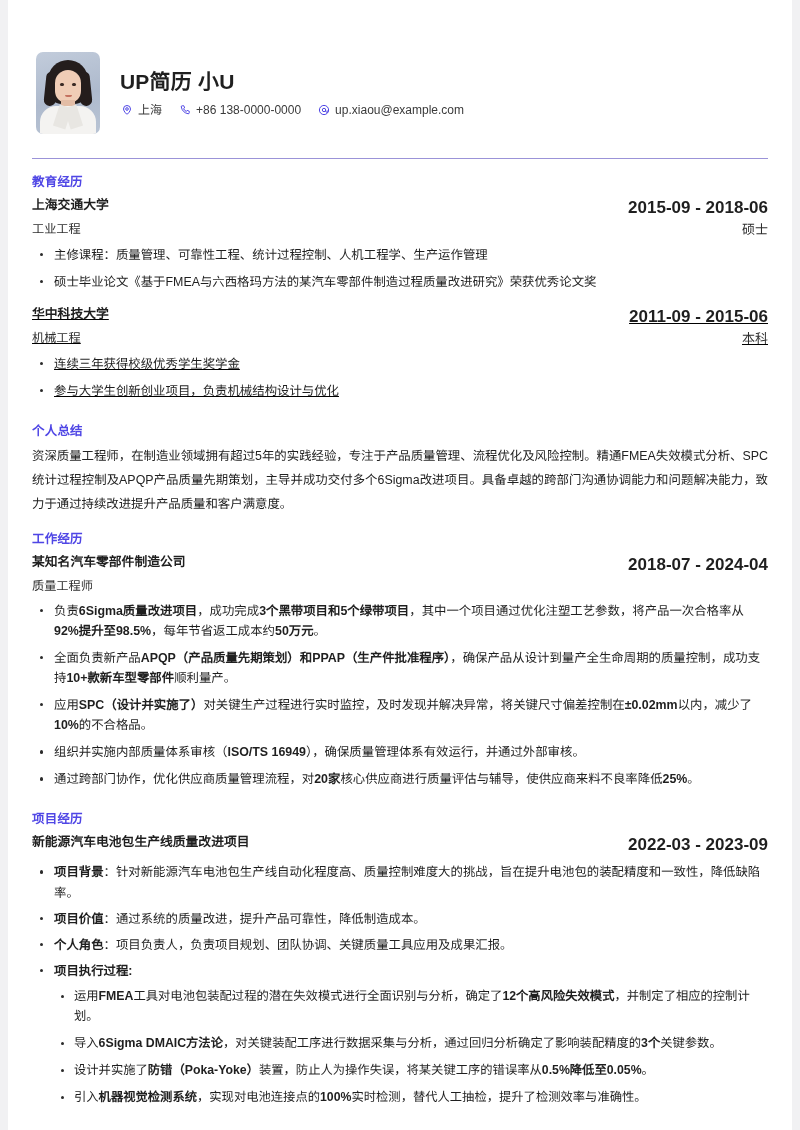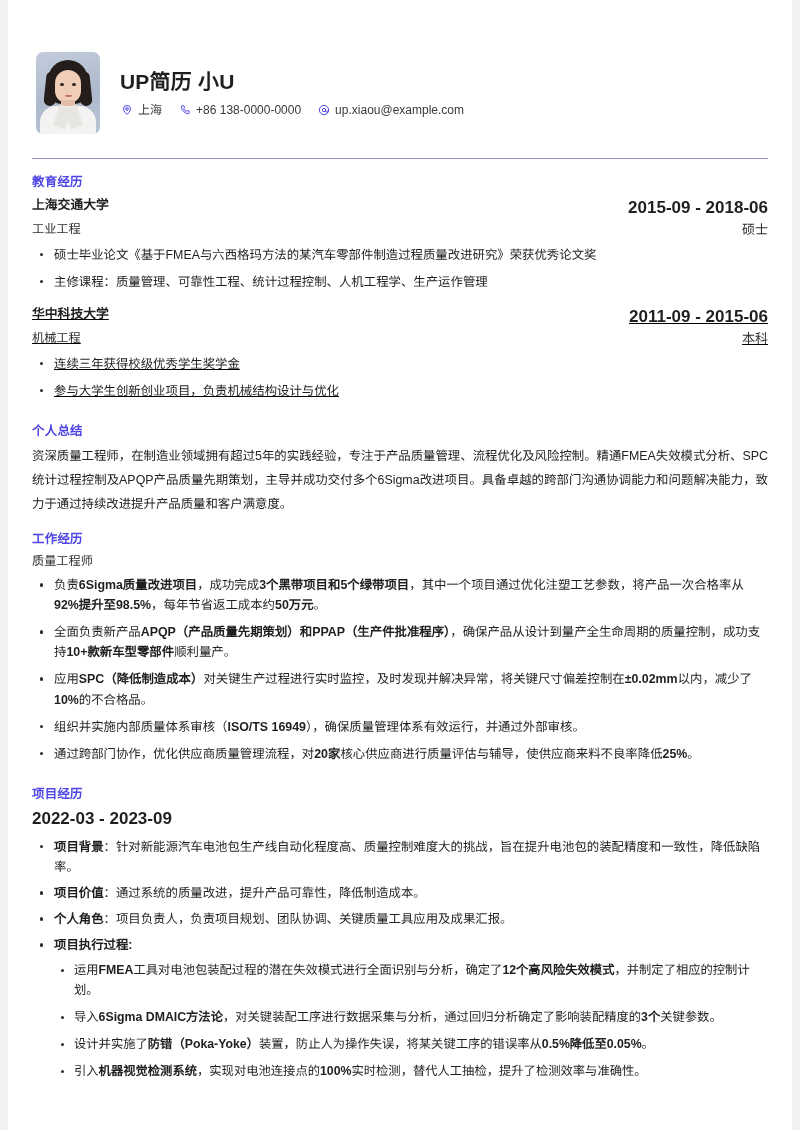--- a/index.html
+++ b/index.html
@@ -329,22 +329,22 @@
     <div class="entry">
       <div class="entry-row">
         <span class="entry-org">上海交通大学</span>
         <span class="entry-date">2015-09 - 2018-06</span>
       </div>
       <div class="entry-row">
         <span class="entry-sub">工业工程</span>
         <span class="entry-meta">硕士</span>
       </div>
       <ul class="bullets">
+        <li>主修课程：质量管理、可靠性工程、统计过程控制、人机工程学、生产运作管理</li>
         <li>硕士毕业论文《基于FMEA与六西格玛方法的某汽车零部件制造过程质量改进研究》荣获优秀论文奖</li>
-        <li>主修课程：质量管理、可靠性工程、统计过程控制、人机工程学、生产运作管理</li>
       </ul>
     </div>
 
     <div class="entry">
       <div class="entry-row">
         <span class="entry-org">华中科技大学</span>
         <span class="entry-date">2011-09 - 2015-06</span>
       </div>
       <div class="entry-row">
         <span class="entry-sub">机械工程</span>
@@ -359,36 +359,41 @@
 
   <div class="section">
     <div class="section-title">个人总结</div>
     <div class="summary-text">资深质量工程师，在制造业领域拥有超过5年的实践经验，专注于产品质量管理、流程优化及风险控制。精通FMEA失效模式分析、SPC统计过程控制及APQP产品质量先期策划，主导并成功交付多个6Sigma改进项目。具备卓越的跨部门沟通协调能力和问题解决能力，致力于通过持续改进提升产品质量和客户满意度。</div>
   </div>
 
   <div class="section">
     <div class="section-title">工作经历</div>
     <div class="entry">
       <div class="entry-row">
+        <span class="entry-org">某知名汽车零部件制造公司</span>
+        <span class="entry-date">2018-07 - 2024-04</span>
+      </div>
+      <div class="entry-row">
         <span class="entry-sub">质量工程师</span>
       </div>
       <ul class="bullets">
           <li><span>负责</span><span class="b">6Sigma质量改进项目</span><span>，成功完成</span><span class="b">3个黑带项目和5个绿带项目</span><span>，其中一个项目通过优化注塑工艺参数，将产品一次合格率从</span><span class="b">92%提升至98.5%</span><span>，每年节省返工成本约</span><span class="b">50万元</span><span>。</span></li>
           <li><span>全面负责新产品</span><span class="b">APQP（产品质量先期策划）和PPAP（生产件批准程序）</span><span>，确保产品从设计到量产全生命周期的质量控制，成功支持</span><span class="b">10+款新车型零部件</span><span>顺利量产。</span></li>
-          <li><span>应用</span><span class="b">SPC（降低制造成本）</span><span>对关键生产过程进行实时监控，及时发现并解决异常，将关键尺寸偏差控制在</span><span class="b">±0.02mm</span><span>以内，减少了</span><span class="b">10%</span><span>的不合格品。</span></li>
+          <li><span>应用</span><span class="b">SPC（设计并实施了）</span><span>对关键生产过程进行实时监控，及时发现并解决异常，将关键尺寸偏差控制在</span><span class="b">±0.02mm</span><span>以内，减少了</span><span class="b">10%</span><span>的不合格品。</span></li>
           <li><span>组织并实施内部质量体系审核（</span><span class="b">ISO/TS 16949</span><span>），确保质量管理体系有效运行，并通过外部审核。</span></li>
           <li><span>通过跨部门协作，优化供应商质量管理流程，对</span><span class="b">20家</span><span>核心供应商进行质量评估与辅导，使供应商来料不良率降低</span><span class="b">25%</span><span>。</span></li>
         </ul>
     </div>
   </div>
 
   <div class="section">
     <div class="section-title">项目经历</div>
     <div class="entry">
       <div class="entry-row">
+        <span class="entry-org">新能源汽车电池包生产线质量改进项目</span>
         <span class="entry-date">2022-03 - 2023-09</span>
       </div>
       <ul class="bullets tight">
           <li><span class="b">项目背景</span><span>：针对新能源汽车电池包生产线自动化程度高、质量控制难度大的挑战，旨在提升电池包的装配精度和一致性，降低缺陷率。</span></li>
           <li><span class="b">项目价值</span><span>：通过系统的质量改进，提升产品可靠性，降低制造成本。</span></li>
           <li><span class="b">个人角色</span><span>：项目负责人，负责项目规划、团队协调、关键质量工具应用及成果汇报。</span></li>
           <li><span class="b">项目执行过程:</span><ul class="subbullets">
               <li><span>运用</span><span class="b">FMEA</span><span>工具对电池包装配过程的潜在失效模式进行全面识别与分析，确定了</span><span class="b">12个高风险失效模式</span><span>，并制定了相应的控制计划。</span></li>
               <li><span>导入</span><span class="b">6Sigma DMAIC方法论</span><span>，对关键装配工序进行数据采集与分析，通过回归分析确定了影响装配精度的</span><span class="b">3个</span><span>关键参数。</span></li>
               <li><span>设计并实施了</span><span class="b">防错（Poka-Yoke）</span><span>装置，防止人为操作失误，将某关键工序的错误率从</span><span class="b">0.5%降低至0.05%</span><span>。</span></li>

